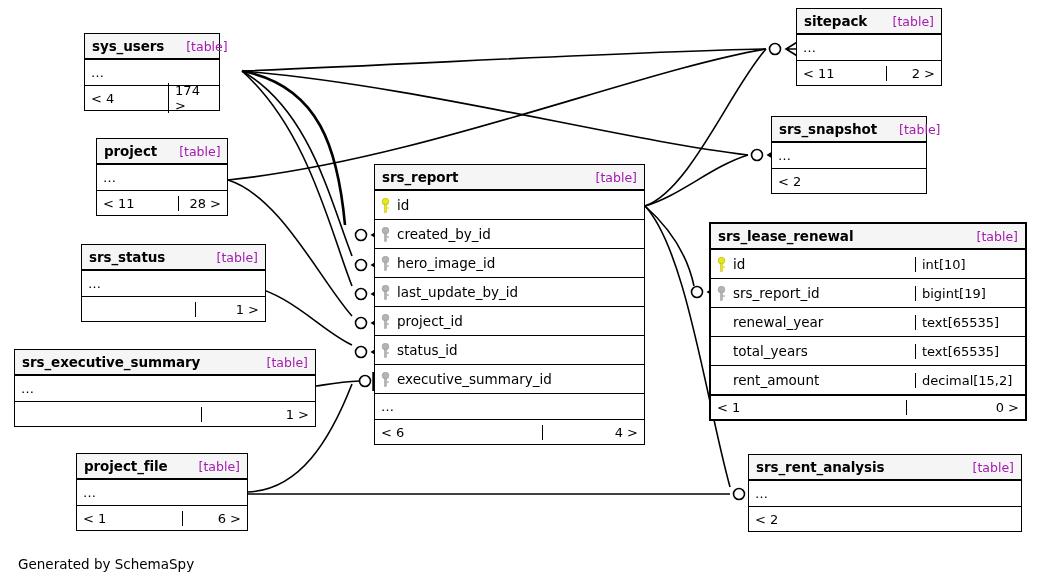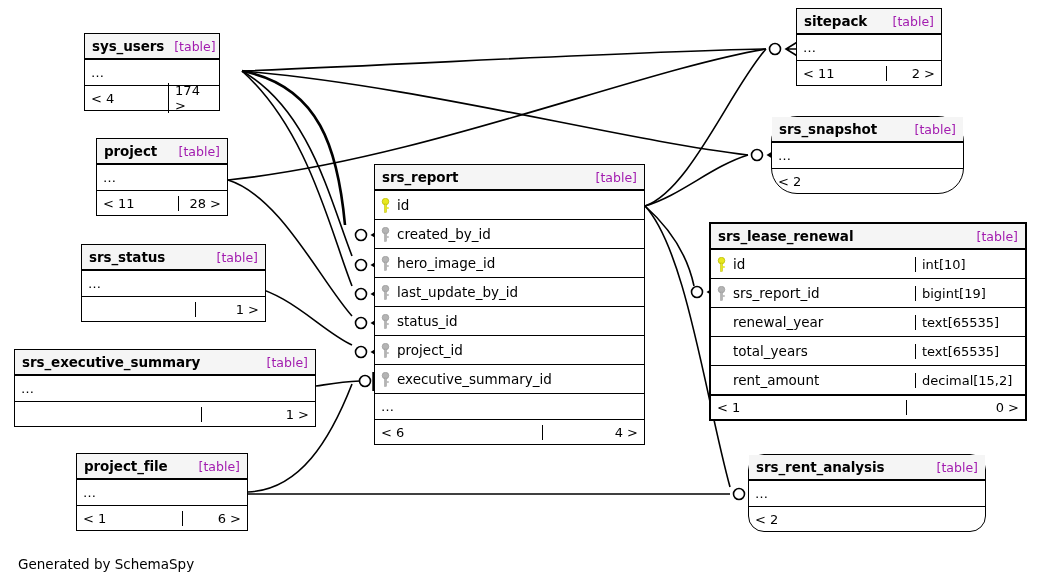--- a/index.html
+++ b/index.html
@@ -44,20 +44,21 @@
   .thead {
     background: #f5f5f5;
     border-bottom: 2px solid #000000;
     box-sizing: border-box;
     display: flex;
     align-items: center;
     justify-content: space-between;
     padding: 0 7px;
     height: 26px;
     white-space: nowrap;
+    gap: 12px;
   }
   .tname {
     font-weight: bold;
     font-size: 13.5px;
     letter-spacing: -0.1px;
   }
   .tkind {
     font-size: 12.5px;
     color: #a21caf;
     padding-left: 10px;
@@ -320,42 +321,42 @@
       </div>
     </div>
 
     <div class="row">
       <div class="cellname">
         <svg class="key" viewBox="0 0 9 15">
           <circle cx="4.5" cy="3.6" r="3.3" fill="#b4b4b4" stroke="#9a9a9a" stroke-width="0.7"></circle>
           <rect x="3.5" y="6" width="2" height="8.4" fill="#b4b4b4" stroke="#9a9a9a" stroke-width="0.5"></rect>
           <rect x="5.4" y="9.2" width="2.4" height="1.6" fill="#b4b4b4"></rect>
         </svg>
+        <span class="lbl">project_id</span>
+      </div>
+    </div>
+
+    <div class="row">
+      <div class="cellname">
+        <svg class="key" viewBox="0 0 9 15">
+          <circle cx="4.5" cy="3.6" r="3.3" fill="#b4b4b4" stroke="#9a9a9a" stroke-width="0.7"></circle>
+          <rect x="3.5" y="6" width="2" height="8.4" fill="#b4b4b4" stroke="#9a9a9a" stroke-width="0.5"></rect>
+          <rect x="5.4" y="9.2" width="2.4" height="1.6" fill="#b4b4b4"></rect>
+        </svg>
         <span class="lbl">status_id</span>
       </div>
     </div>
 
     <div class="row">
       <div class="cellname">
         <svg class="key" viewBox="0 0 9 15">
           <circle cx="4.5" cy="3.6" r="3.3" fill="#b4b4b4" stroke="#9a9a9a" stroke-width="0.7"></circle>
           <rect x="3.5" y="6" width="2" height="8.4" fill="#b4b4b4" stroke="#9a9a9a" stroke-width="0.5"></rect>
           <rect x="5.4" y="9.2" width="2.4" height="1.6" fill="#b4b4b4"></rect>
         </svg>
-        <span class="lbl">project_id</span>
-      </div>
-    </div>
-
-    <div class="row">
-      <div class="cellname">
-        <svg class="key" viewBox="0 0 9 15">
-          <circle cx="4.5" cy="3.6" r="3.3" fill="#b4b4b4" stroke="#9a9a9a" stroke-width="0.7"></circle>
-          <rect x="3.5" y="6" width="2" height="8.4" fill="#b4b4b4" stroke="#9a9a9a" stroke-width="0.5"></rect>
-          <rect x="5.4" y="9.2" width="2.4" height="1.6" fill="#b4b4b4"></rect>
-        </svg>
         <span class="lbl">executive_summary_id</span>
       </div>
     </div>
 
     <div class="ellipsis">…</div>
     <div class="foot">
       <div class="fl">&lt; 6</div>
       <div class="fm"></div>
       <div class="fr">4 &gt;</div>
     </div>
@@ -367,21 +368,21 @@
       <span class="tkind">[table]</span>
     </div>
     <div class="ellipsis">…</div>
     <div class="foot">
       <div class="fl">&lt; 11</div>
       <div class="fm"></div>
       <div class="fr">2 &gt;</div>
     </div>
   </div>
 
-  <div class="tbl" style="left:771px; top:116px; width:193px;border-radius:26px;">
+  <div class="tbl" style="left:771px; top:116px; width:156px;">
     <div class="thead">
       <span class="tname">srs_snapshot</span>
       <span class="tkind">[table]</span>
     </div>
     <div class="ellipsis">…</div>
     <div class="foot">
       <div class="fl">&lt; 2</div>
       <div class="fm"></div>
       <div class="fr"></div>
     </div>
@@ -438,21 +439,21 @@
       <div class="celltype" style="width:110px;">decimal[15,2]</div>
     </div>
 
     <div class="foot" style="border-top:1px solid #000;">
       <div class="fl">&lt; 1</div>
       <div class="fm"></div>
       <div class="fr">0 &gt;</div>
     </div>
   </div>
 
-  <div class="tbl" style="left:748px; top:454px; width:238px;border-radius:16px;">
+  <div class="tbl" style="left:748px; top:454px; width:274px;">
     <div class="thead">
       <span class="tname">srs_rent_analysis</span>
       <span class="tkind">[table]</span>
     </div>
     <div class="ellipsis">…</div>
     <div class="foot">
       <div class="fl">&lt; 2</div>
       <div class="fm"></div>
       <div class="fr"></div>
     </div>

